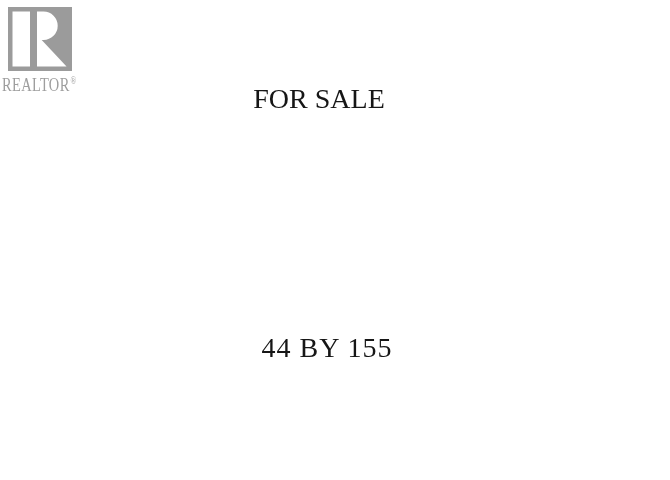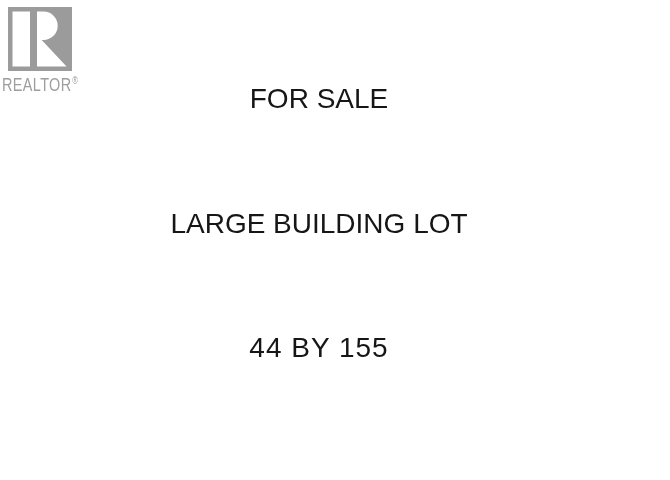--- a/index.html
+++ b/index.html
@@ -6,21 +6,21 @@
     margin: 0;
     padding: 0;
     background: #ffffff;
   }
   .canvas {
     position: relative;
     width: 670px;
     height: 480px;
     background: #ffffff;
     overflow: hidden;
-    font-family: Liberation Sans, sans-serif;
+    font-family: Liberation Serif, serif;
   }
   
   .logo-block {
     position: absolute;
     left: 0;
     top: 0;
     width: 100px;
     height: 95px;
   }
   .logo-square-svg {
@@ -53,21 +53,21 @@
     left: 0;
     width: 638px;
     text-align: center;
     font-size: 28px;
     line-height: 40px;
     font-weight: 400;
     white-space: nowrap;
   }
   .sign-line-1 { top: 79px; }
   .sign-line-2 { top: 204px; }
-  .sign-line-3 { top: 328px; letter-spacing: 1px; }
+  .sign-line-3 { top: 328px; letter-spacing: 1px; padding-left: 8px; }
 </style>
 </head>
 <body>
 
 <div class="canvas" style="background: rgb(255, 255, 255);">
 
   <div class="logo-block">
     <svg class="logo-square-svg" viewBox="0 0 64 64" xmlns="http://www.w3.org/2000/svg">
 
       <rect x="0" y="0" width="64" height="64" fill="#9b9b9b"></rect>
@@ -78,17 +78,16 @@
 
       <path d="M29,28 L58.5,59.5 L29,59.5 Z" fill="#ffffff"></path>
     </svg>
     <div class="wordmark-row" style="color: rgb(158, 158, 158);">
       <span>REALTOR</span><span class="wordmark-reg">®</span>
     </div>
   </div>
 
   <div class="sign-line sign-line-1" style="color: rgb(22, 22, 22);">FOR SALE</div>
 
-  <div class="sign-line sign-line-2" style="color: rgb(22, 22, 22);">LARGE BUILDING LOT</div>
 
   <div class="sign-line sign-line-3" style="color: rgb(22, 22, 22);">44 BY 155</div>
 
 </div>
 
 </body></html>

